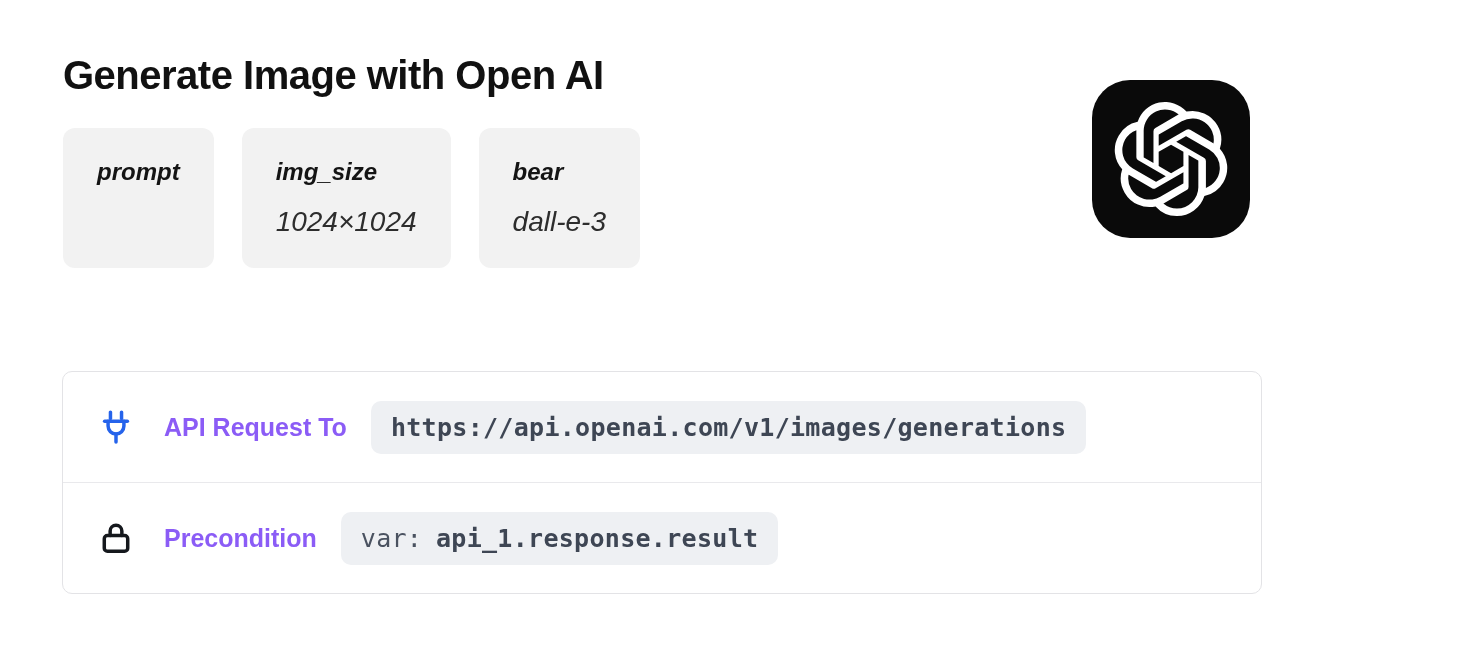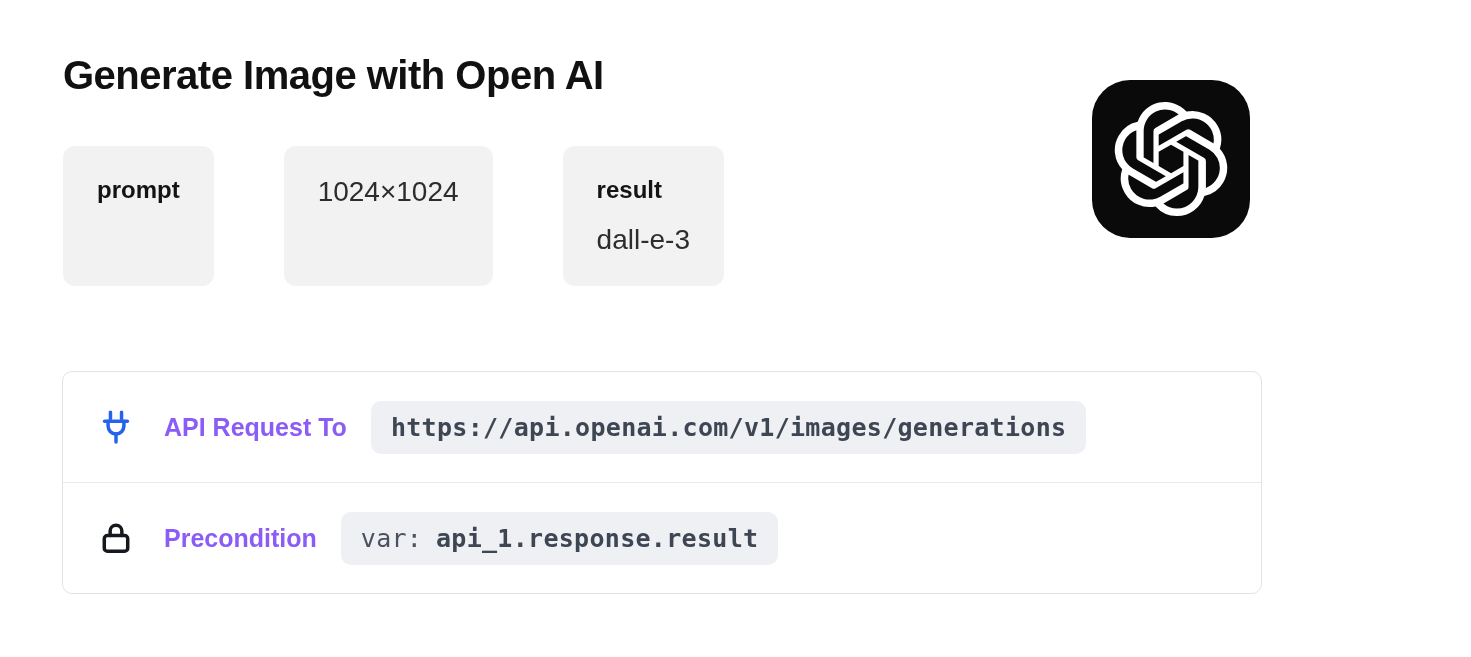--- a/index.html
+++ b/index.html
@@ -19,24 +19,25 @@
     margin: 0;
     font-size: 40px;
     line-height: 1.15;
     font-weight: 700;
     letter-spacing: -0.5px;
     color: #111111;
   }
   .cards {
     position: absolute;
     left: 63px;
-    top: 146px;
+    top: 128px;
     display: flex;
-    gap: 70px;
+    gap: 28px;
     align-items: stretch;
+    font-style: italic;
   }
   .card {
     background: #f2f2f2;
     border-radius: 12px;
     padding: 30px 34px;
     min-height: 90px;
     box-sizing: border-box;
   }
   .card-label {
     font-size: 24px;
@@ -120,24 +121,25 @@
 
 <div class="page">
 
   <h1 class="title">Generate Image with Open AI</h1>
 
   <div class="cards">
     <div class="card">
       <div class="card-label">prompt</div>
     </div>
     <div class="card">
+      <div class="card-label">img_size</div>
       <div class="card-value">1024×1024</div>
     </div>
     <div class="card">
-      <div class="card-label">result</div>
+      <div class="card-label">bear</div>
       <div class="card-value">dall-e-3</div>
     </div>
   </div>
 
   <div class="logo">
     <svg viewBox="0 0 24 24" fill="#ffffff" xmlns="http://www.w3.org/2000/svg">
       <path d="M22.2819 9.8211a5.9847 5.9847 0 0 0-.5157-4.9108 6.0462 6.0462 0 0 0-6.5098-2.9A6.0651 6.0651 0 0 0 4.9807 4.1818a5.9847 5.9847 0 0 0-3.9977 2.9 6.0462 6.0462 0 0 0 .7427 7.0966 5.98 5.98 0 0 0 .511 4.9107 6.051 6.051 0 0 0 6.5146 2.9001A5.9847 5.9847 0 0 0 13.2599 24a6.0557 6.0557 0 0 0 5.7718-4.2058 5.9894 5.9894 0 0 0 3.9977-2.9001 6.0557 6.0557 0 0 0-.7475-7.073zm-9.022 12.6081a4.4755 4.4755 0 0 1-2.8764-1.0408l.1419-.0804 4.7783-2.7582a.7948.7948 0 0 0 .3927-.6813v-6.7369l2.02 1.1686a.071.071 0 0 1 .038.052v5.5826a4.504 4.504 0 0 1-4.4945 4.4944zm-9.6607-4.1254a4.4708 4.4708 0 0 1-.5346-3.0137l.142.0852 4.783 2.7582a.7712.7712 0 0 0 .7806 0l5.8428-3.3685v2.3324a.0804.0804 0 0 1-.0332.0615L9.74 19.9502a4.4992 4.4992 0 0 1-6.1408-1.6464zM2.3408 7.8956a4.485 4.485 0 0 1 2.3655-1.9728V11.6a.7664.7664 0 0 0 .3879.6765l5.8144 3.3543-2.0201 1.1685a.0757.0757 0 0 1-.071 0l-4.8303-2.7865A4.504 4.504 0 0 1 2.3408 7.8956zm16.5963 3.8558L13.1038 8.364l2.0201-1.1638a.0757.0757 0 0 1 .071 0l4.8303 2.7913a4.4944 4.4944 0 0 1-.6765 8.1042v-5.6772a.79.79 0 0 0-.4069-.6765zm2.0107-3.0231l-.142-.0852-4.7735-2.7818a.7759.7759 0 0 0-.7854 0L9.409 9.2297V6.8974a.0662.0662 0 0 1 .0284-.0615l4.8303-2.7866a4.4992 4.4992 0 0 1 6.6802 4.66zM8.3065 12.863l-2.02-1.1638a.0804.0804 0 0 1-.038-.0567V6.0742a4.4992 4.4992 0 0 1 7.3757-3.4537l-.142.0805L8.704 5.459a.7948.7948 0 0 0-.3927.6813zm1.0976-2.3654l2.602-1.4998 2.6069 1.4998v2.9994l-2.5974 1.4997-2.6067-1.4997z"></path>
     </svg>
   </div>
 

